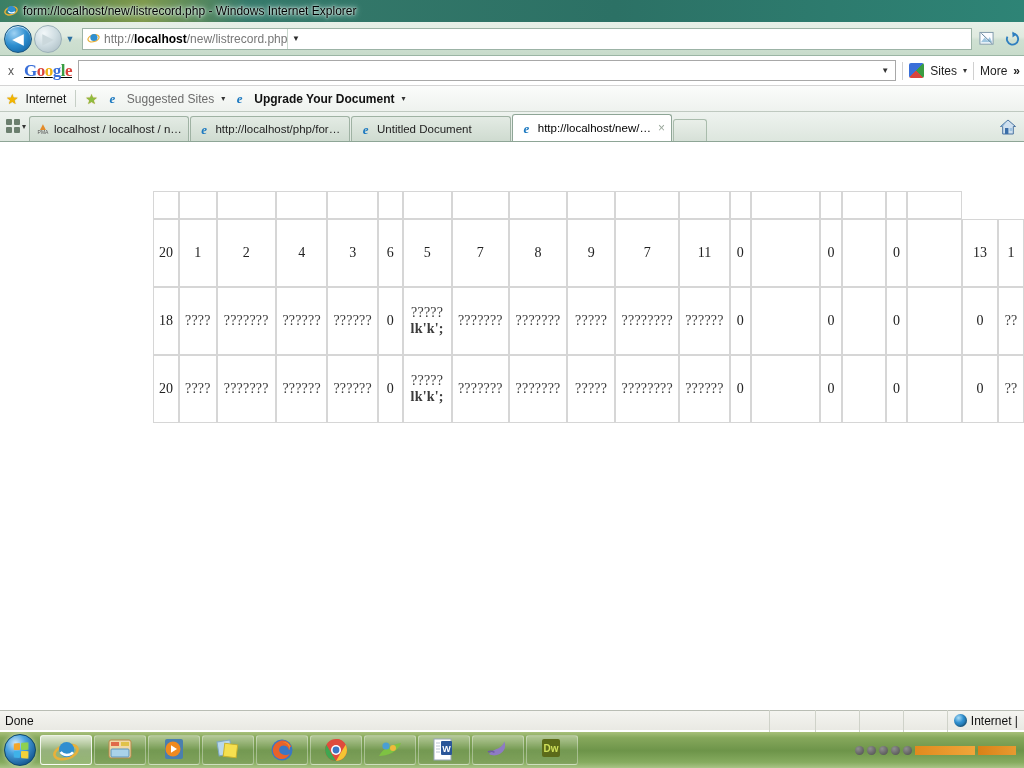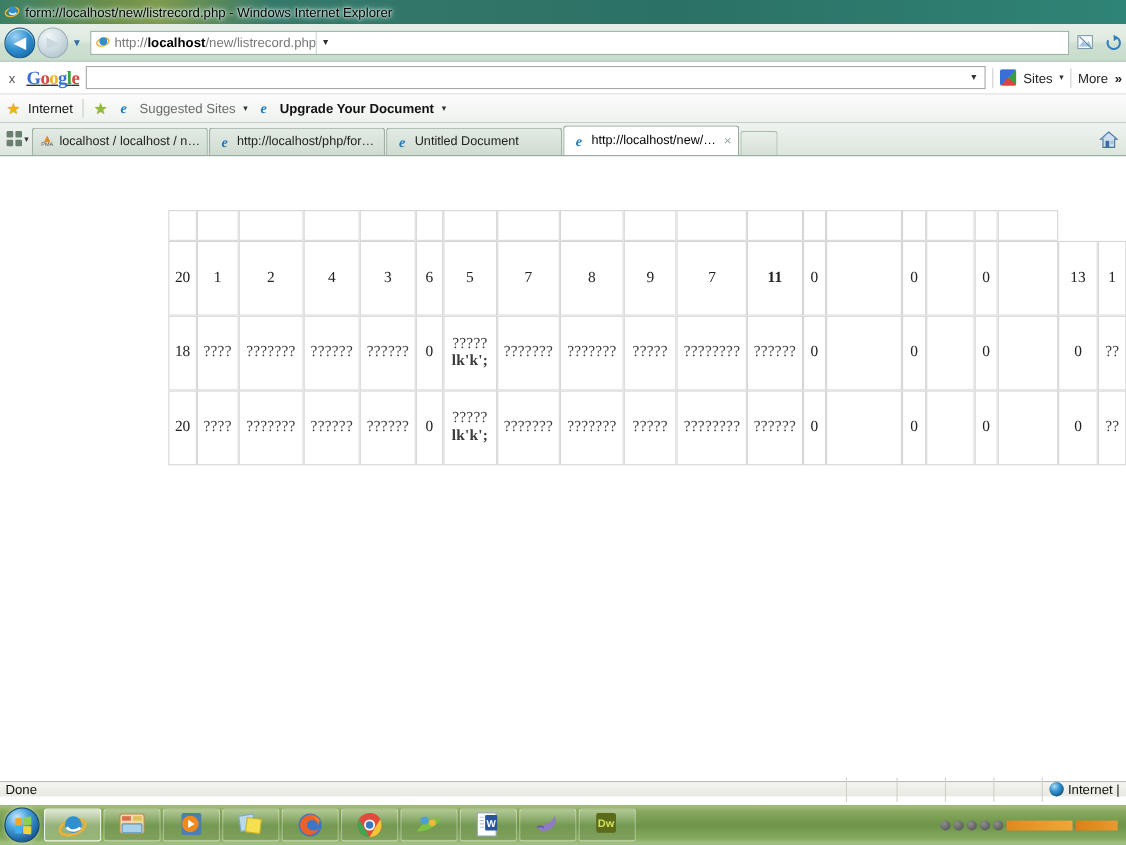--- a/index.html
+++ b/index.html
@@ -175,21 +175,21 @@
     background: #fff; white-space: nowrap;
   }
   table.rec tr.hdr td { height: 28px; padding: 0; }
   table.rec tr.body td { height: 68px; }
   td.q { color: #3b3b3b; letter-spacing: .2px; }
   td.bolded b { font-weight: 700; display: block; }
   td.noborder { border: none; background: #fff; }
 
   
   #status-bar {
-    position: absolute; left: 0; top: 710px; width: 1024px; height: 14px;
+    position: absolute; left: 0; top: 710px; width: 1024px; height: 20px;
     background: linear-gradient(180deg,#f4f4f0,#e9e9e3);
     border-top: 1px solid #b9bdb4;
     display: flex; align-items: center; font-size: 12px; color: #111;
   }
   #status-text { padding-left: 5px; flex: 0 0 auto; }
   #status-fill { flex: 1 1 auto; }
   .st-pane { border-left: 1px solid #cfd2c9; height: 22px; }
   #status-zone {
     display: flex; align-items: center; gap: 4px; padding: 0 6px;
     border-left: 1px solid #cfd2c9; height: 22px; white-space: nowrap;
@@ -394,21 +394,21 @@
             <td style="width: 36px;">1</td>
             <td style="width: 60px;">2</td>
             <td style="width: 52px;">4</td>
             <td style="width: 50px;">3</td>
             <td style="width: 27px;">6</td>
             <td style="width: 50px;">5</td>
             <td style="width: 58px;">7</td>
             <td style="width: 58px;">8</td>
             <td style="width: 50px;">9</td>
             <td style="width: 64px;">7</td>
-            <td style="width: 50px; font-weight: bold;">11</td>
+            <td style="width: 50px;">11</td>
             <td style="width: 22px;">0</td>
             <td class="noborder" style="width: 90px;"></td>
             <td style="width: 22px;">0</td>
             <td class="noborder" style="width: 56px;"></td>
             <td style="width: 22px;">0</td>
             <td class="noborder" style="width: 70px;"></td>
             <td style="width: 40px;">13</td>
             <td style="width: 26px;">1</td>
           </tr>
           <tr class="body">

